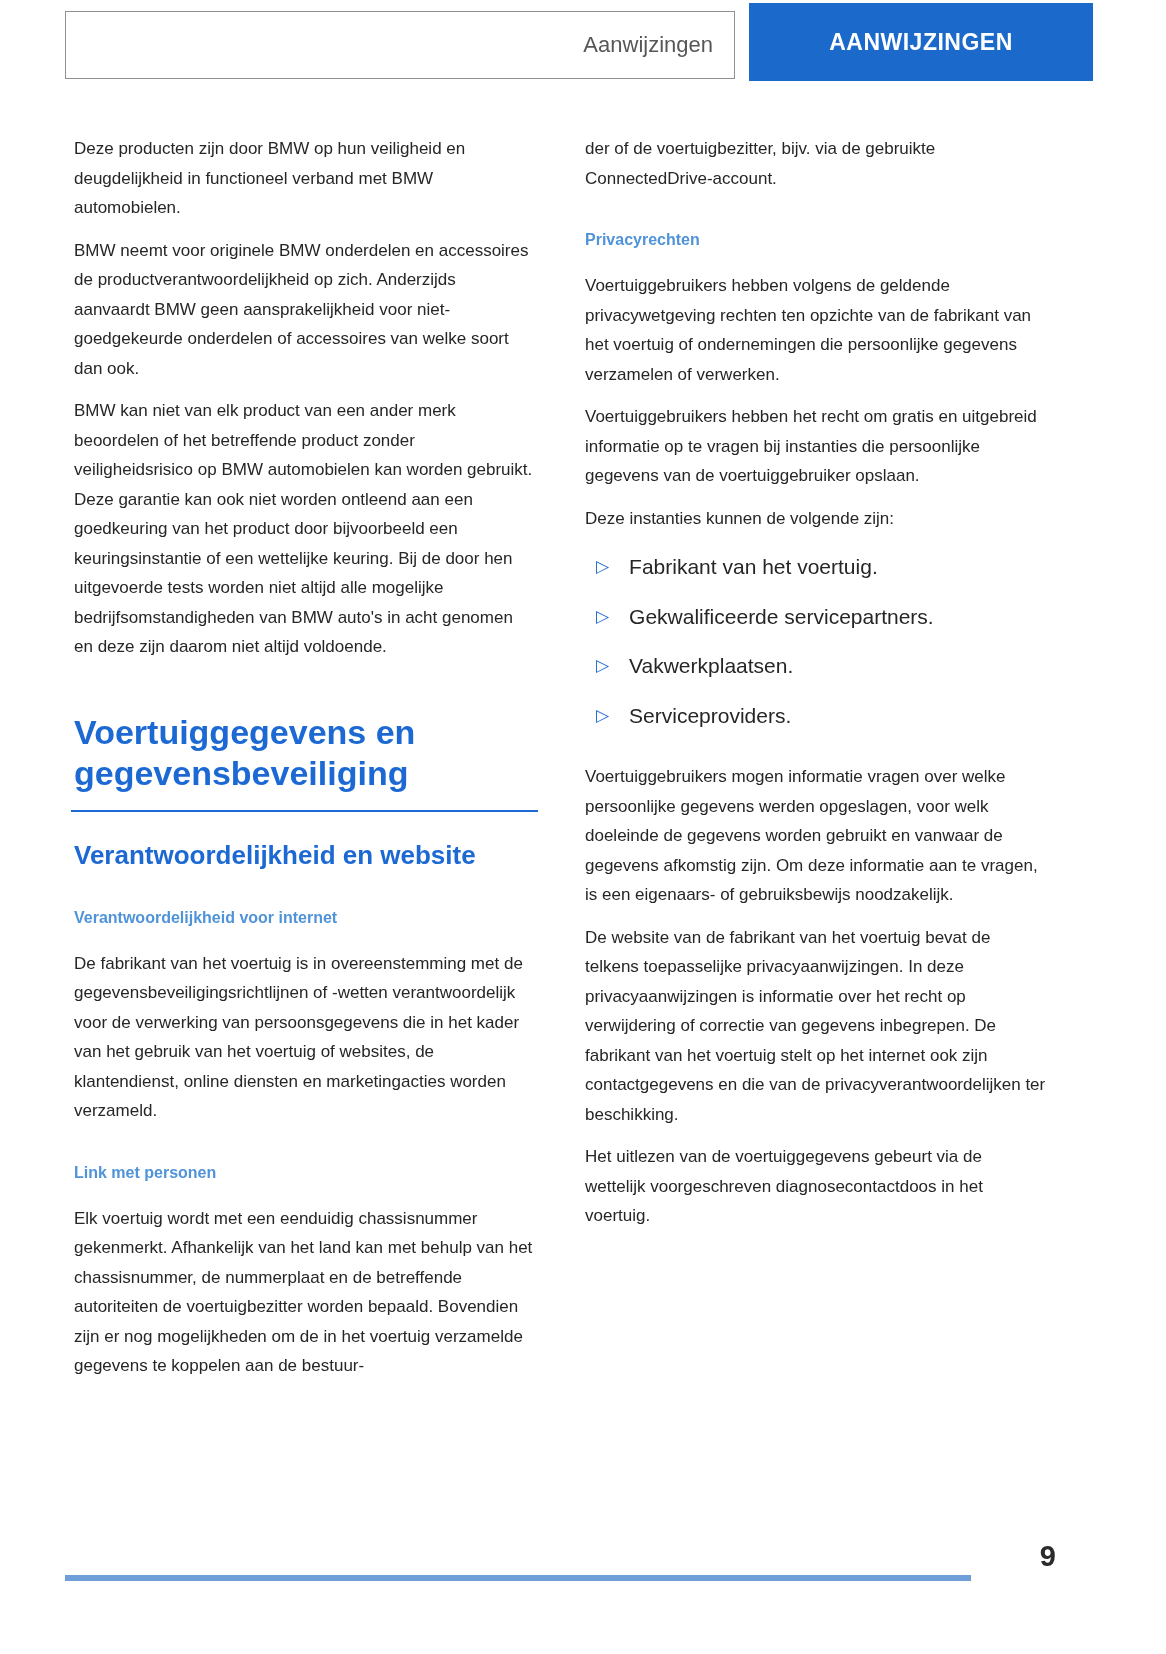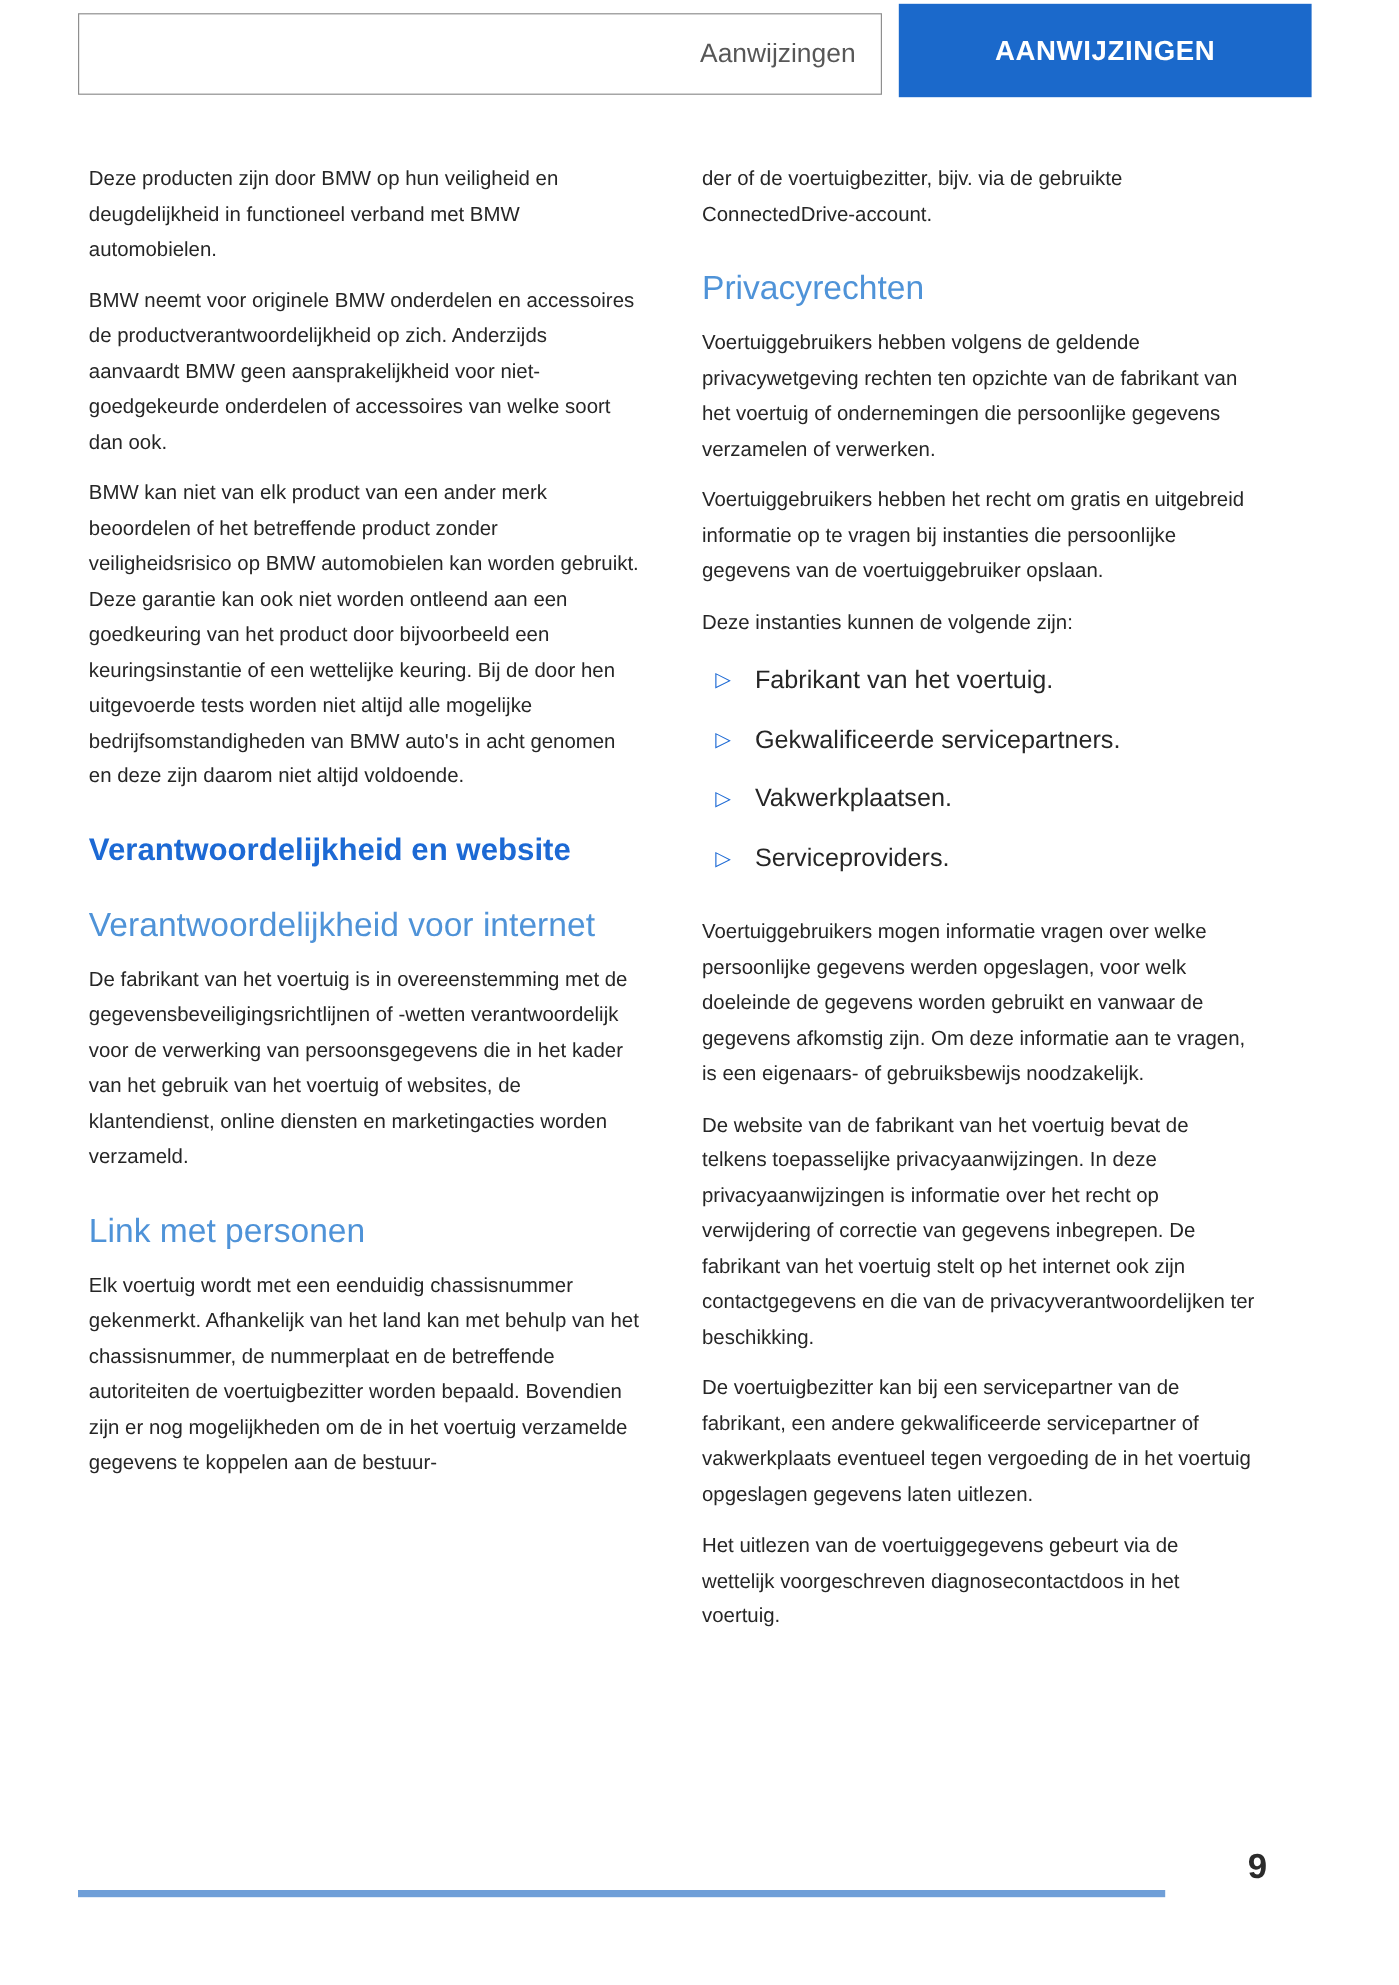--- a/index.html
+++ b/index.html
@@ -62,23 +62,23 @@
   }
   h2.doc {
     font-size: 26px;
     line-height: 32px;
     font-weight: bold;
     color: #1c69d4;
     margin-top: 24px;
     margin-bottom: 18px;
   }
   h3.doc {
-    font-size: 28px;
+    font-size: 16px;
     line-height: 30px;
-    font-weight: normal;
+    font-weight: bold;
     color: #4f93d8;
     margin-top: 26px;
     margin-bottom: 10px;
   }
   .col > h3.doc:first-child { margin-top: 0; }
 
   ul.triangle-list {
     list-style: none;
     margin: 6px 0 12px 0;
   }
@@ -127,20 +127,21 @@
   </div>
 </header>
 
 <main class="columns">
 
   <section class="col">
     <p class="body">Deze producten zijn door BMW op hun veiligheid en deugdelijkheid in functioneel verband met BMW automobielen.</p>
     <p class="body">BMW neemt voor originele BMW onderdelen en accessoires de productverantwoordelijkheid op zich. Anderzijds aanvaardt BMW geen aansprakelijkheid voor niet-goedgekeurde onderdelen of accessoires van welke soort dan ook.</p>
     <p class="body">BMW kan niet van elk product van een ander merk beoordelen of het betreffende product zonder veiligheidsrisico op BMW automobielen kan worden gebruikt. Deze garantie kan ook niet worden ontleend aan een goedkeuring van het product door bijvoorbeeld een keuringsinstantie of een wettelijke keuring. Bij de door hen uitgevoerde tests worden niet altijd alle mogelijke bedrijfsomstandigheden van BMW auto's in acht genomen en deze zijn daarom niet altijd voldoende.</p>
 
+    <h1 class="doc">Voertuiggegevens en gegevensbeveiliging</h1>
     <h2 class="doc">Verantwoordelijkheid en website</h2>
 
     <h3 class="doc">Verantwoordelijkheid voor internet</h3>
     <p class="body">De fabrikant van het voertuig is in overeenstemming met de gegevensbeveiligingsrichtlijnen of -wetten verantwoordelijk voor de verwerking van persoonsgegevens die in het kader van het gebruik van het voertuig of websites, de klantendienst, online diensten en marketingacties worden verzameld.</p>
 
     <h3 class="doc">Link met personen</h3>
     <p class="body">Elk voertuig wordt met een eenduidig chassisnummer gekenmerkt. Afhankelijk van het land kan met behulp van het chassisnummer, de nummerplaat en de betreffende autoriteiten de voertuigbezitter worden bepaald. Bovendien zijn er nog mogelijkheden om de in het voertuig verzamelde gegevens te koppelen aan de bestuur-</p>
   </section>
 
   <section class="col">
@@ -165,21 +166,20 @@
         <span>Vakwerkplaatsen.</span>
       </li>
       <li>
         <span class="tri">▷</span>
         <span>Serviceproviders.</span>
       </li>
     </ul>
 
     <p class="body">Voertuiggebruikers mogen informatie vragen over welke persoonlijke gegevens werden opgeslagen, voor welk doeleinde de gegevens worden gebruikt en vanwaar de gegevens afkomstig zijn. Om deze informatie aan te vragen, is een eigenaars- of gebruiksbewijs noodzakelijk.</p>
     <p class="body">De website van de fabrikant van het voertuig bevat de telkens toepasselijke privacyaanwijzingen. In deze privacyaanwijzingen is informatie over het recht op verwijdering of correctie van gegevens inbegrepen. De fabrikant van het voertuig stelt op het internet ook zijn contactgegevens en die van de privacyverantwoordelijken ter beschikking.</p>
-    <p class="body">De voertuigbezitter kan bij een servicepartner van de fabrikant, een andere gekwalificeerde servicepartner of vakwerkplaats eventueel tegen vergoeding de in het voertuig opgeslagen gegevens laten uitlezen.</p>
     <p class="body">Het uitlezen van de voertuiggegevens gebeurt via de wettelijk voorgeschreven diagnosecontactdoos in het voertuig.</p>
   </section>
 
 </main>
 
 <footer>
   <div class="footer-rule"></div>
   <div class="page-number">9</div>
 </footer>
 

